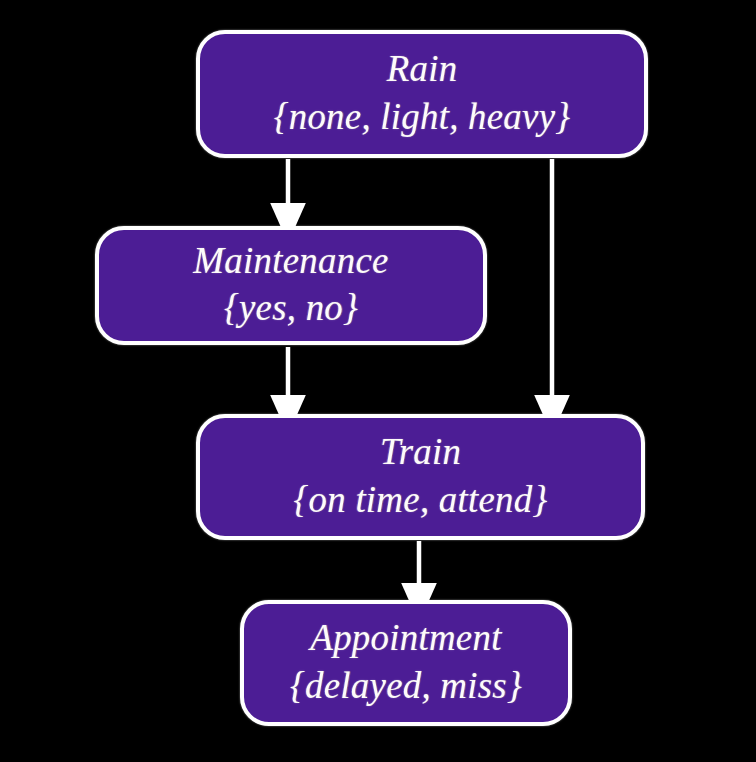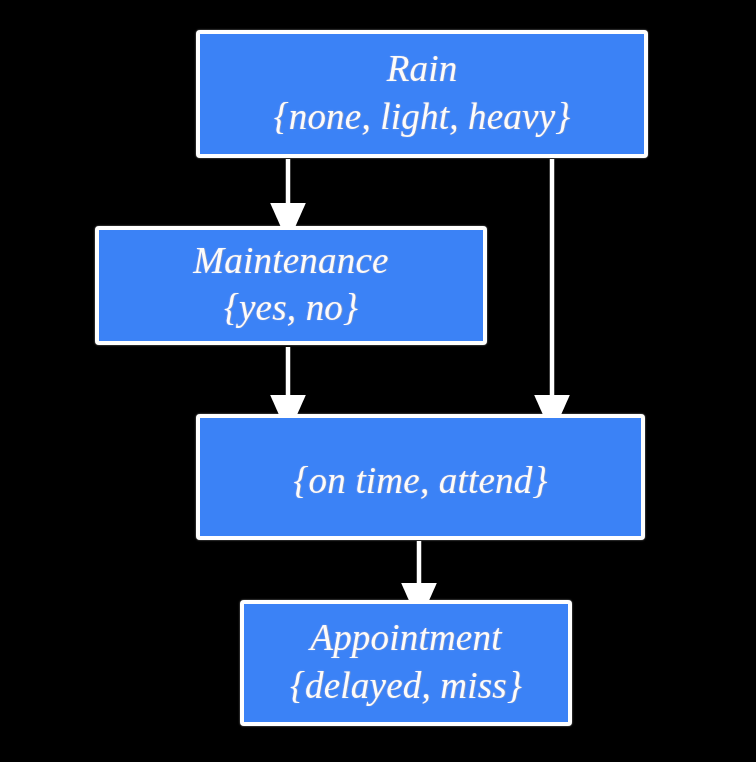--- a/index.html
+++ b/index.html
@@ -25,22 +25,22 @@
     left: 0;
     top: 0;
     width: 756px;
     height: 762px;
     pointer-events: none;
   }
   .node {
     position: absolute;
     box-sizing: border-box;
     border: 4px solid #ffffff;
-    border-radius: 4px;
-    background: #3b82f6;
+    border-radius: 29px;
+    background: #4c1d95;
     display: flex;
     flex-direction: column;
     align-items: center;
     justify-content: center;
     color: #fdfcfa;
     text-align: left;
     z-index: 2;
     box-shadow: 0 0 2px rgba(255,255,255,0.55);
   }
   .node-name {
@@ -99,20 +99,21 @@
     <div class="node-name">Rain</div>
     <div class="node-states">{none, light, heavy}</div>
   </div>
 
   <div class="node" id="node-maintenance">
     <div class="node-name">Maintenance</div>
     <div class="node-states">{yes, no}</div>
   </div>
 
   <div class="node" id="node-train">
+    <div class="node-name">Train</div>
     <div class="node-states">{on time, attend}</div>
   </div>
 
   <div class="node" id="node-appointment">
     <div class="node-name">Appointment</div>
     <div class="node-states">{delayed, miss}</div>
   </div>
 
 </div>
 

